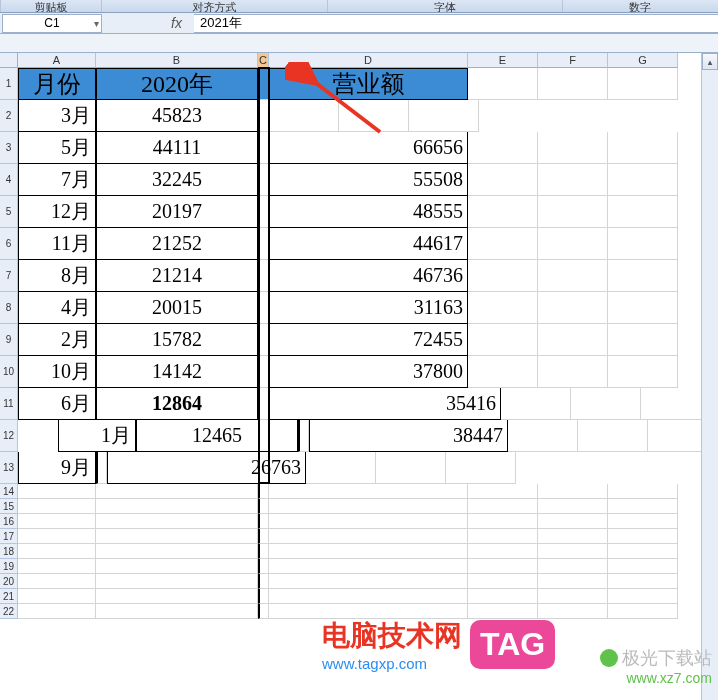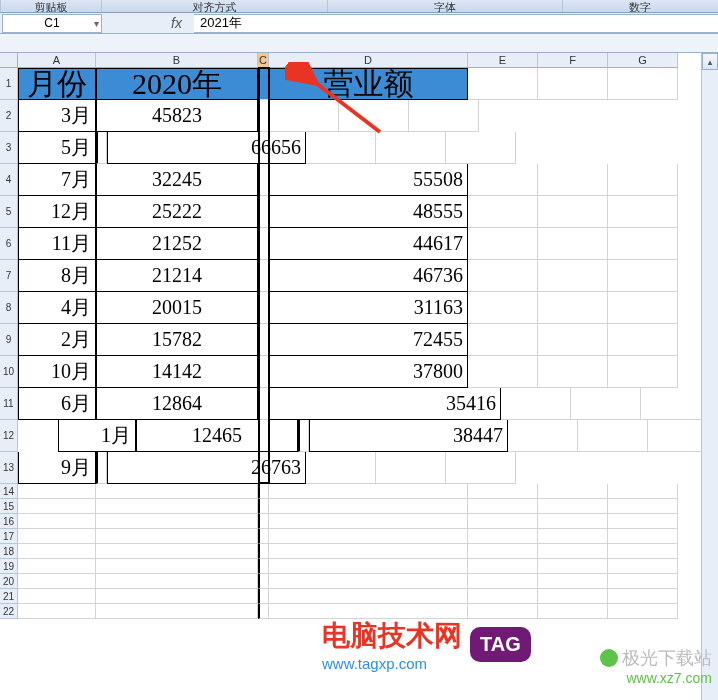--- a/index.html
+++ b/index.html
@@ -25,40 +25,40 @@
     
     .grid { flex: 1; position: relative; }
     .col-headers { display: flex; height: 15px; }
     .ch { background: #e8eef8; border-right: 1px solid #b5c5db; border-bottom: 1px solid #9db0cb; display: flex; align-items: center; justify-content: center; font-size: 11px; color: #333; }
     .ch.sel { background: #f3c895; }
     
     .data-area { position: relative; }
     .drow { display: flex; height: 32px; }
     .drow.small { height: 15px; }
     .dcell { border-right: 1px solid #d4d4d4; border-bottom: 1px solid #d4d4d4; display: flex; align-items: center; font-size: 20px; font-family: SimSun, "宋体", serif; padding: 0 4px; background: #fff; }
-    .dcell.hdr { background: #3b8cd4; color: #000; justify-content: center; font-size: 30px; }
+    .dcell.hdr { background: #3b8cd4; color: #000; justify-content: center; font-size: 24px; }
     .dcell.hdr.sel { background: #3b8cd4; }
     .dcell.right { justify-content: flex-end; }
     .dcell.center { justify-content: center; }
     .dcell.tb { border: 1px solid #000; border-top: none; }
     .drow:first-child .dcell.tb { border-top: 1px solid #000; }
     .dcell.empty { background: #fff; }
     .dcell.small { font-size: 11px; }
     
     .col-C-sep { border-left: 2px solid #000; }
     
     .selection-box { position: absolute; border: 2px solid #000; pointer-events: none; }
     
     .red-arrow { position: absolute; top: 62px; left: 285px; width: 110px; height: 80px; pointer-events: none; z-index: 5; }
     
     .watermark1 { position: absolute; bottom: 28px; left: 322px; z-index: 10; display: flex; align-items: center; gap: 8px; }
     .wm-text { display: flex; flex-direction: column; align-items: flex-start; }
     .wm-text .t1 { color: #e93323; font-size: 28px; font-weight: bold; font-family: "Microsoft YaHei", sans-serif; }
     .wm-text .t2 { color: #2a8ef0; font-size: 15px; font-family: Arial, sans-serif; }
-    .tag-badge { background: #701a75; color: #fff; font-size: 20px; font-weight: bold; font-family: "Arial Black", sans-serif; padding: 6px 10px; border-radius: 10px; }
+    .tag-badge { background: #ec4899; color: #fff; font-size: 32px; font-weight: bold; font-family: "Arial Black", sans-serif; padding: 6px 10px; border-radius: 10px; }
     
     .watermark2 { position: absolute; bottom: 14px; right: 6px; z-index: 9; font-family: "Microsoft YaHei", sans-serif; text-align: right; }
     .watermark2 .t1 { color: #bbb; font-size: 18px; display: flex; align-items: center; gap: 4px; justify-content: flex-end; }
     .watermark2 .t2 { color: #5fc24a; font-size: 14px; }
     .wm-logo { width: 18px; height: 18px; border-radius: 50%; background: #5fc24a; display: inline-block; position: relative; }
     
     .scroll-right { position: absolute; right: 0; top: 53px; width: 17px; bottom: 0; background: #e8eef8; border-left: 1px solid #b5c5db; }
     .scroll-btn { height: 17px; background: linear-gradient(#f5f8fc, #dce6f4); border: 1px solid #9db0cb; display: flex; align-items: center; justify-content: center; font-size: 9px; color: #555; }
   </style>
 </head>
@@ -138,38 +138,39 @@
         <div class="drow">
           <div class="dcell right tb" style="width: 78px;">3月</div>
           <div class="dcell center tb" style="width: 162px;">45823</div>
           <div class="dcell  col-C-sep" style="width: 11px;"></div>
           <div class="dcell empty" style="width: 70px;"></div>
           <div class="dcell empty" style="width: 70px;"></div>
           <div class="dcell empty" style="width: 70px;"></div>
         </div>
         <div class="drow">
           <div class="dcell right tb" style="width: 78px;">5月</div>
+          <div class="dcell center tb" style="width: 162px;">44111</div>
           <div class="dcell  col-C-sep" style="width: 11px;"></div>
           <div class="dcell right tb" style="width: 199px;">66656</div>
           <div class="dcell empty" style="width: 70px;"></div>
           <div class="dcell empty" style="width: 70px;"></div>
           <div class="dcell empty" style="width: 70px;"></div>
         </div>
         <div class="drow">
           <div class="dcell right tb" style="width: 78px;">7月</div>
           <div class="dcell center tb" style="width: 162px;">32245</div>
           <div class="dcell  col-C-sep" style="width: 11px;"></div>
           <div class="dcell right tb" style="width: 199px;">55508</div>
           <div class="dcell empty" style="width: 70px;"></div>
           <div class="dcell empty" style="width: 70px;"></div>
           <div class="dcell empty" style="width: 70px;"></div>
         </div>
         <div class="drow">
           <div class="dcell right tb" style="width: 78px;">12月</div>
-          <div class="dcell center tb" style="width: 162px;">25222</div>
+          <div class="dcell center tb" style="width: 162px;">20197</div>
           <div class="dcell  col-C-sep" style="width: 11px;"></div>
           <div class="dcell right tb" style="width: 199px;">48555</div>
           <div class="dcell empty" style="width: 70px;"></div>
           <div class="dcell empty" style="width: 70px;"></div>
           <div class="dcell empty" style="width: 70px;"></div>
         </div>
         <div class="drow">
           <div class="dcell right tb" style="width: 78px;">11月</div>
           <div class="dcell center tb" style="width: 162px;">21252</div>
           <div class="dcell  col-C-sep" style="width: 11px;"></div>
@@ -209,21 +210,21 @@
           <div class="dcell right tb" style="width: 78px;">10月</div>
           <div class="dcell center tb" style="width: 162px;">14142</div>
           <div class="dcell  col-C-sep" style="width: 11px;"></div>
           <div class="dcell right tb" style="width: 199px;">37800</div>
           <div class="dcell empty" style="width: 70px;"></div>
           <div class="dcell empty" style="width: 70px;"></div>
           <div class="dcell empty" style="width: 70px;"></div>
         </div>
         <div class="drow">
           <div class="dcell right tb" style="width: 78px;">6月</div>
-          <div class="dcell center tb" style="width: 162px;">12864</div>
+          <div class="dcell center tb" style="width: 162px; font-weight: bold;">12864</div>
           <div class="dcell  col-C-sep" style="width: 11px;"></div>
           <div class="dcell right tb" style="width: 232px;">35416</div>
           <div class="dcell empty" style="width: 70px;"></div>
           <div class="dcell empty" style="width: 70px;"></div>
           <div class="dcell empty" style="width: 70px;"></div>
         </div>
         <div class="drow">
           <div class="dcell right tb" style="width: 78px; margin-left: 40px;">1月</div>
           <div class="dcell center tb" style="width: 162px;">12465</div>
           <div class="dcell  col-C-sep" style="width: 11px;"></div>

